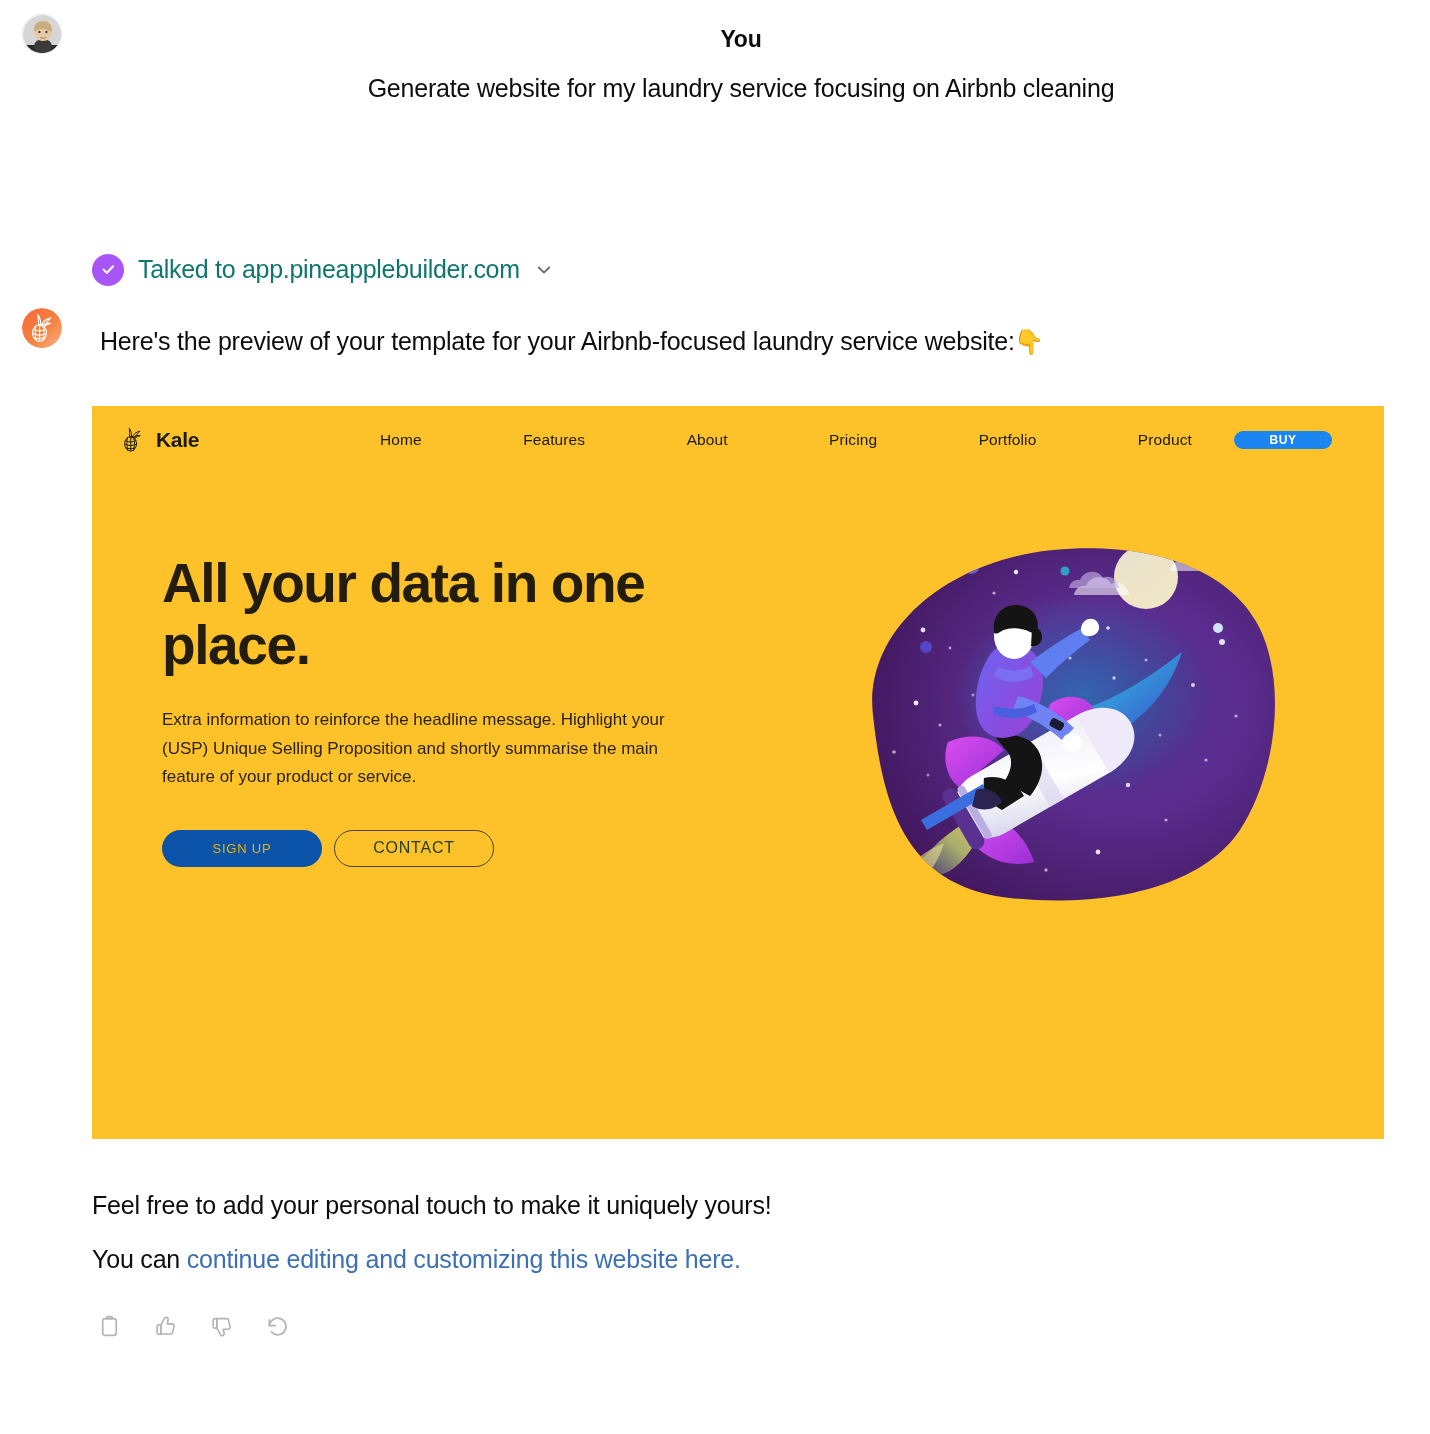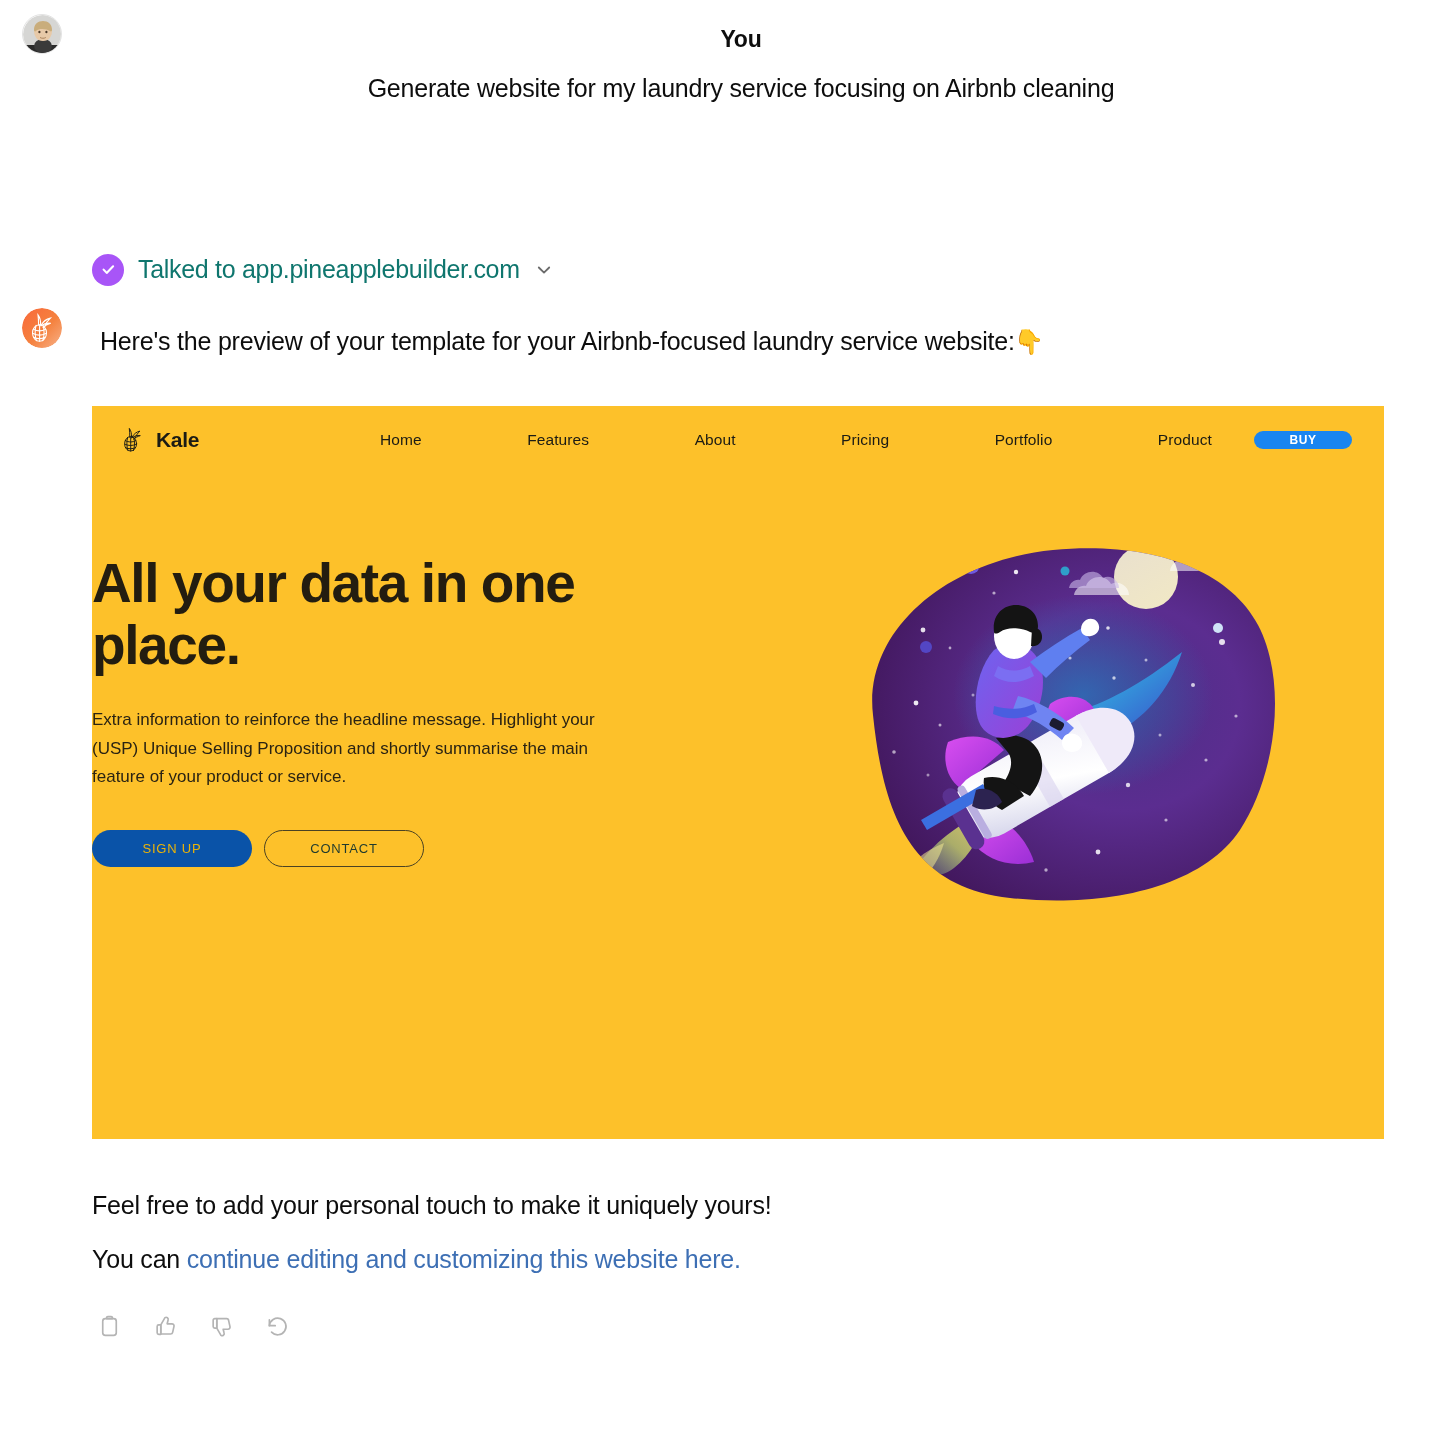--- a/index.html
+++ b/index.html
@@ -99,21 +99,21 @@
     height: 733px;
     background: #FDC12A;
     position: relative;
     overflow: hidden;
   }
 
   .site-nav {
     height: 68px;
     display: flex;
     align-items: center;
-    padding: 0 32px 0 26px;
+    padding: 0 52px 0 26px;
   }
   .brand {
     display: flex; align-items: center; gap: 8px;
     flex: none;
     width: 262px;
   }
   .brand-name {
     font-size: 21px; font-weight: 700; color: #1b1b14;
     letter-spacing: -0.3px;
   }
@@ -143,21 +143,21 @@
     border: none;
     cursor: pointer;
     flex: none;
     font-family: "Liberation Sans", sans-serif;
   }
 
   .hero {
     display: flex;
     padding: 78px 0 0 0;
   }
-  .hero-left { width: 620px; flex: none; }
+  .hero-left { width: 620px; padding-left: 70px; flex: none; }
   .hero-title {
     font-size: 55px;
     line-height: 1.14;
     font-weight: 700;
     color: #231d10;
     letter-spacing: -1.4px;
     margin: 0;
     max-width: 540px;
   }
   .hero-sub {
@@ -176,21 +176,21 @@
     font-size: 13px; font-weight: 500; letter-spacing: 0.8px;
     display: flex; align-items: center; justify-content: center;
     border: none; cursor: pointer;
     font-family: "Liberation Sans", sans-serif;
   }
   .btn-secondary {
     width: 160px; height: 37px;
     border-radius: 19px;
     background: transparent;
     color: #1f3a2e;
-    font-size: 13px; font-weight: 500; letter-spacing: 0.8px;
+    font-size: 16px; font-weight: 500; letter-spacing: 0.8px;
     display: flex; align-items: center; justify-content: center;
     border: 1.4px solid #4a4223; cursor: pointer;
     font-family: "Liberation Sans", sans-serif;
   }
   .hero-right {
     flex: 1;
     position: relative;
     display: flex; align-items: flex-start; justify-content: center;
     margin-top: -32px;
   }

